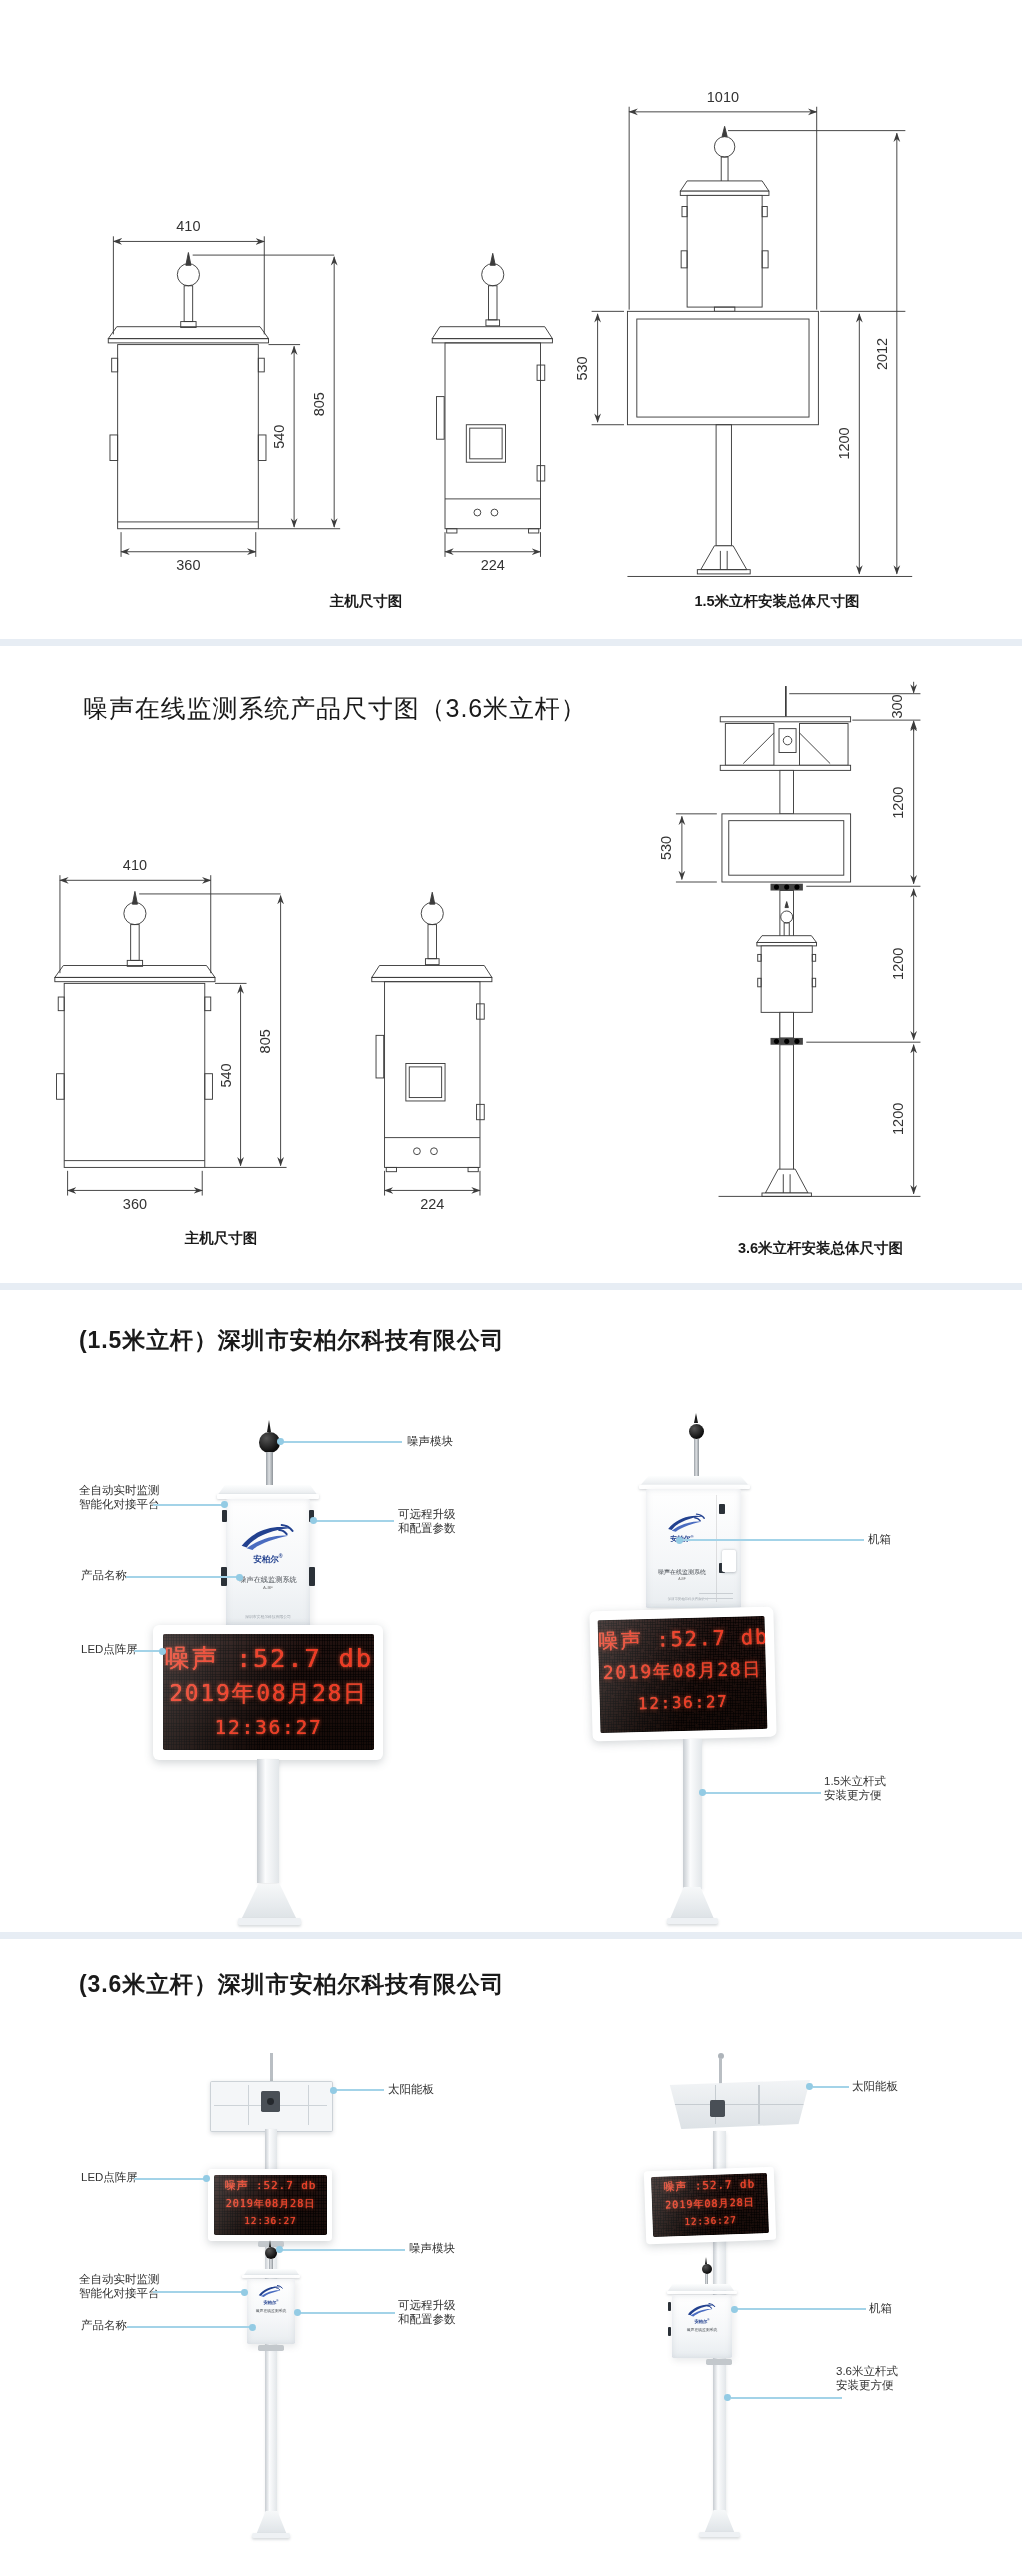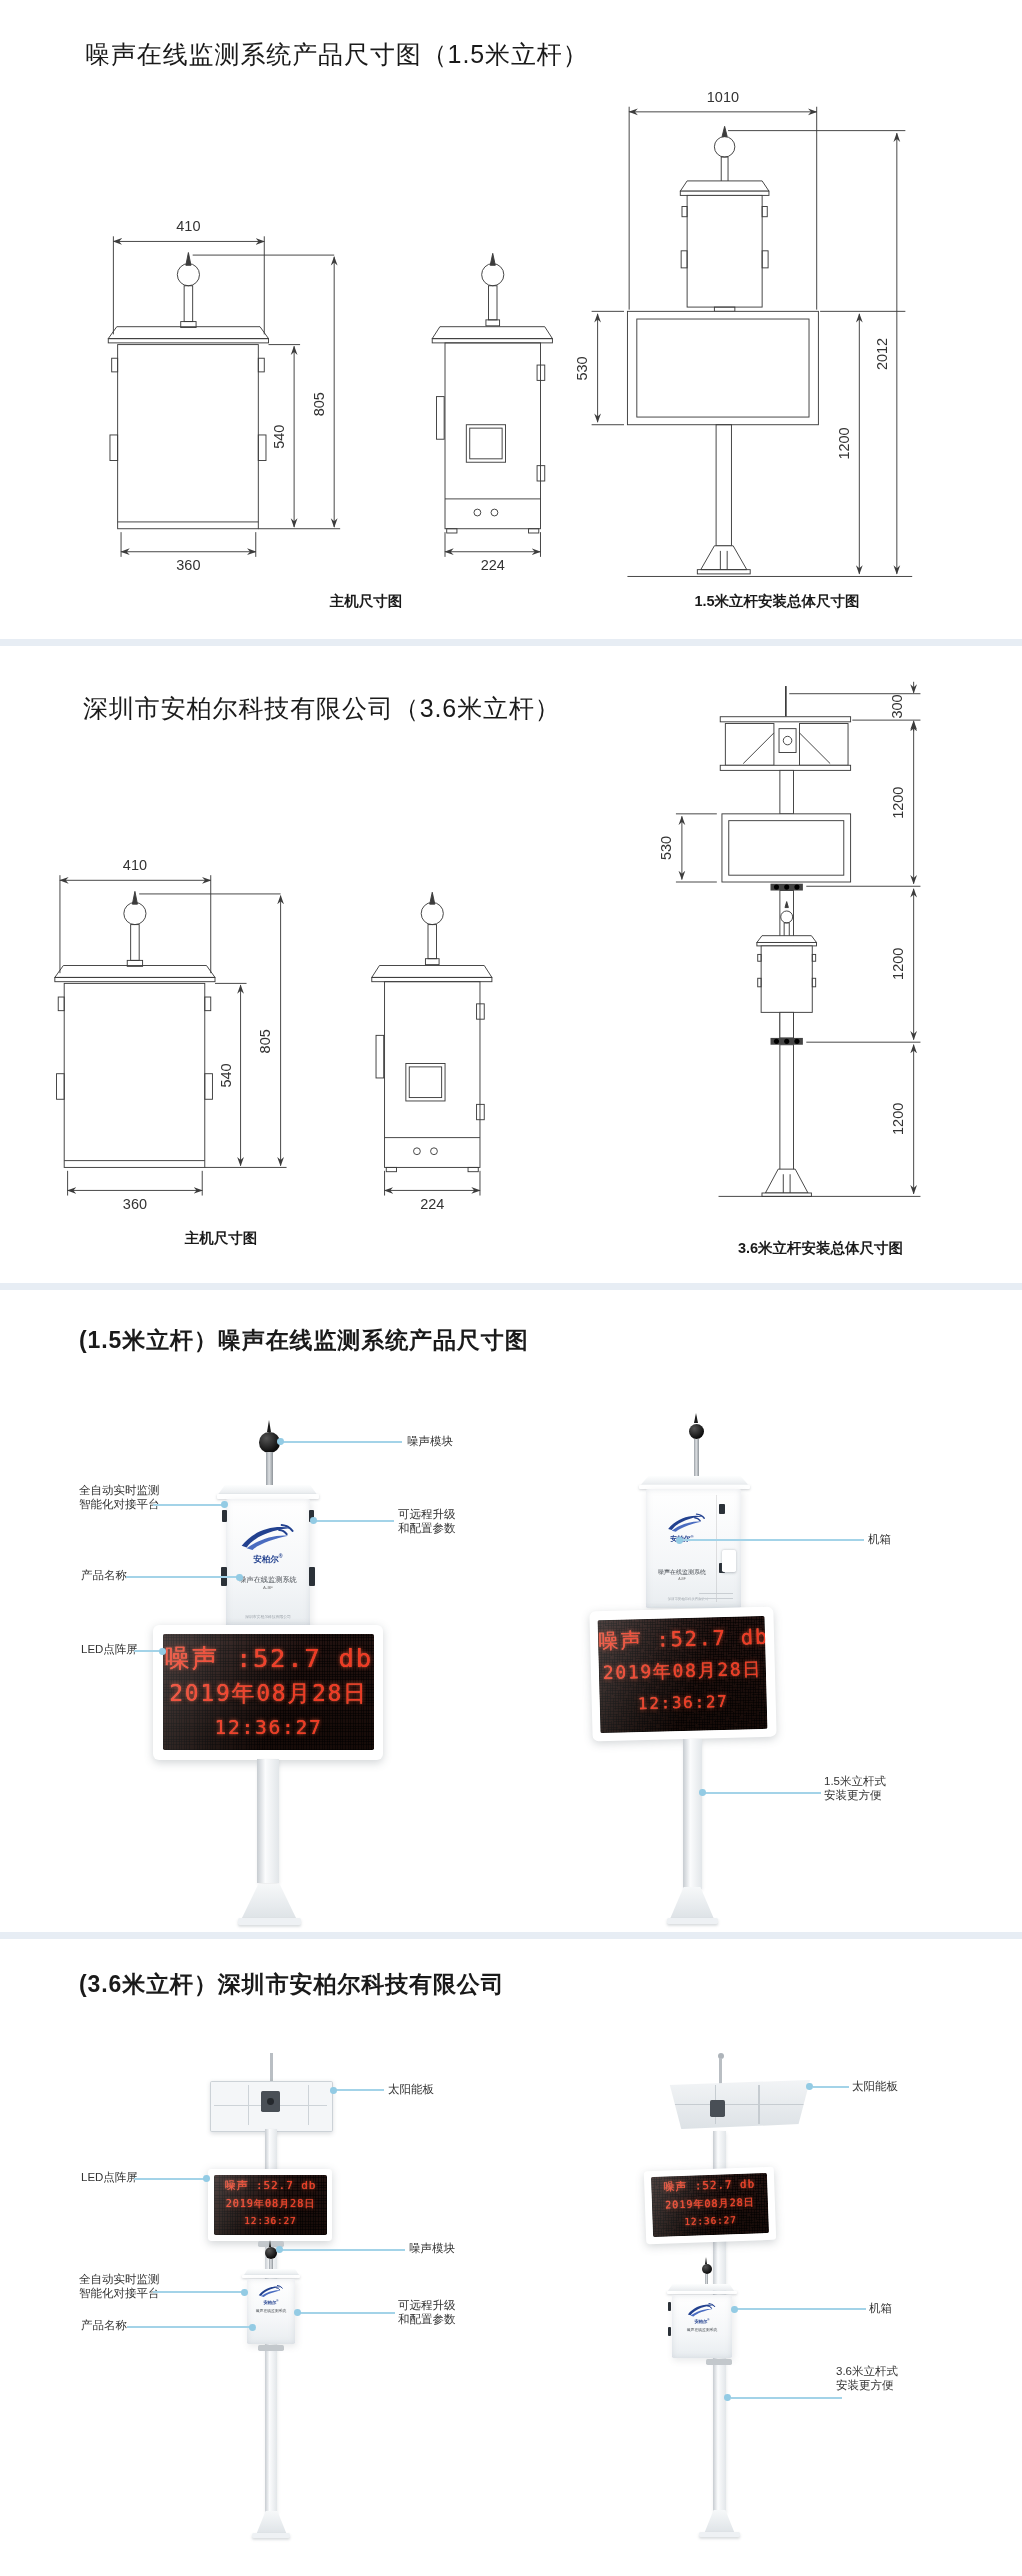--- a/index.html
+++ b/index.html
@@ -57,21 +57,20 @@
     <defs>
       <g id="swoosh">
         <path d="M2,28 C16,10 40,2 62,7 C46,7 18,15 8,30 Z" fill="#22418f"></path>
         <path d="M8,31 C22,20 44,14 58,16 C42,19 22,26 15,33 Z" fill="#4a6cc0"></path>
         <path d="M47,9 a12,12 0 0 1 9,5" stroke="#22418f" stroke-width="2.4" fill="none" stroke-linecap="round"></path>
         <path d="M50,3 a18,18 0 0 1 13,7" stroke="#22418f" stroke-width="2.4" fill="none" stroke-linecap="round"></path>
       </g>
     </defs>
   </svg>
 
-  <div class="title reg" style="left:85px;top:38px">噪声在线监测系统产品尺寸图（1.5米立杆）</div>
 
   <svg class="abs" style="left:0;top:0" width="1023" height="644" viewBox="0 0 1200 755">
     <defs>
       <marker id="a1" viewBox="0 0 10 10" refX="9.3" refY="5" markerWidth="10" markerHeight="10" orient="auto-start-reverse">
         <path d="M0,1.4 L10,5 L0,8.6 L3.2,5 Z" fill="#3c3c3c"></path>
       </marker>
     </defs>
     <g fill="none" stroke="#3c3c3c" stroke-width="1.1">
       <path d="M218,311 L221,296 L224,311 Z" fill="#3c3c3c"></path>
       <circle cx="221" cy="322" r="13"></circle>
@@ -160,21 +159,21 @@
       <text transform="rotate(-90 688 432)" x="688" y="432" text-anchor="middle">530</text>
       <text transform="rotate(-90 996 520)" x="996" y="520" text-anchor="middle">1200</text>
       <text transform="rotate(-90 1040 415)" x="1040" y="415" text-anchor="middle">2012</text>
     </g>
   </svg>
   <div class="cap" style="left:327px;top:592px;width:78px">主机尺寸图</div>
   <div class="cap" style="left:692px;top:592px;width:170px">1.5米立杆安装总体尺寸图</div>
 
   <div class="divider" style="top:639px"></div>
 
-  <div class="title reg" style="left:83px;top:692px">深圳市安柏尔科技有限公司（3.6米立杆）</div>
+  <div class="title reg" style="left:83px;top:692px">噪声在线监测系统产品尺寸图（3.6米立杆）</div>
 
   <svg class="abs" style="left:0;top:646px" width="1023" height="639" viewBox="0 758 1200 750">
     <defs>
       <marker id="a2" viewBox="0 0 10 10" refX="9.3" refY="5" markerWidth="10" markerHeight="10" orient="auto-start-reverse">
         <path d="M0,1.4 L10,5 L0,8.6 L3.2,5 Z" fill="#3c3c3c"></path>
       </marker>
     </defs>
     <g fill="none" stroke="#3c3c3c" stroke-width="1.1">
       <path d="M155,1061 L158,1046 L161,1061 Z" fill="#3c3c3c"></path>
       <circle cx="158" cy="1072" r="13"></circle>
@@ -285,21 +284,21 @@
       <text transform="rotate(-90 1059 942)" x="1059" y="942" text-anchor="middle">1200</text>
       <text transform="rotate(-90 1059 1131)" x="1059" y="1131" text-anchor="middle">1200</text>
       <text transform="rotate(-90 1059 1313)" x="1059" y="1313" text-anchor="middle">1200</text>
     </g>
   </svg>
   <div class="cap" style="left:182px;top:1229px;width:78px">主机尺寸图</div>
   <div class="cap" style="left:733px;top:1239px;width:175px">3.6米立杆安装总体尺寸图</div>
 
   <div class="divider" style="top:1283px"></div>
 
-  <div class="title bold" style="left:79px;top:1325px">(1.5米立杆）噪声在线监测系统产品尺寸图</div>
+  <div class="title bold" style="left:79px;top:1325px">(1.5米立杆）深圳市安柏尔科技有限公司</div>
 
   <div class="micspike" style="left:267px;top:1420px;border-left:2.6px solid transparent;border-right:2.6px solid transparent;border-bottom:12.8px solid #1a1a1a"></div>
   <div class="micball" style="left:259px;top:1432px;width:20.5px;height:20.5px"></div>
   <div class="micstem" style="left:266px;top:1452px;width:6.8px;height:36px"></div>
   <div class="abs" style="left:263px;top:1487px;width:12px;height:5.1px;background:#c8ccd0;border-radius:1.7px"></div>
   <div class="rooftop" style="left:218px;top:1485px;width:99px;height:9.4px"></div>
   <div class="rooflip" style="left:217px;top:1494px;width:102px;height:5.1px"></div>
   <div class="cabbody" style="left:226px;top:1499px;width:84px;height:127px"></div>
   <div class="latch" style="left:222px;top:1510px;width:5.1px;height:12px"></div>
   <div class="latch" style="left:221px;top:1567px;width:6px;height:19px"></div>

